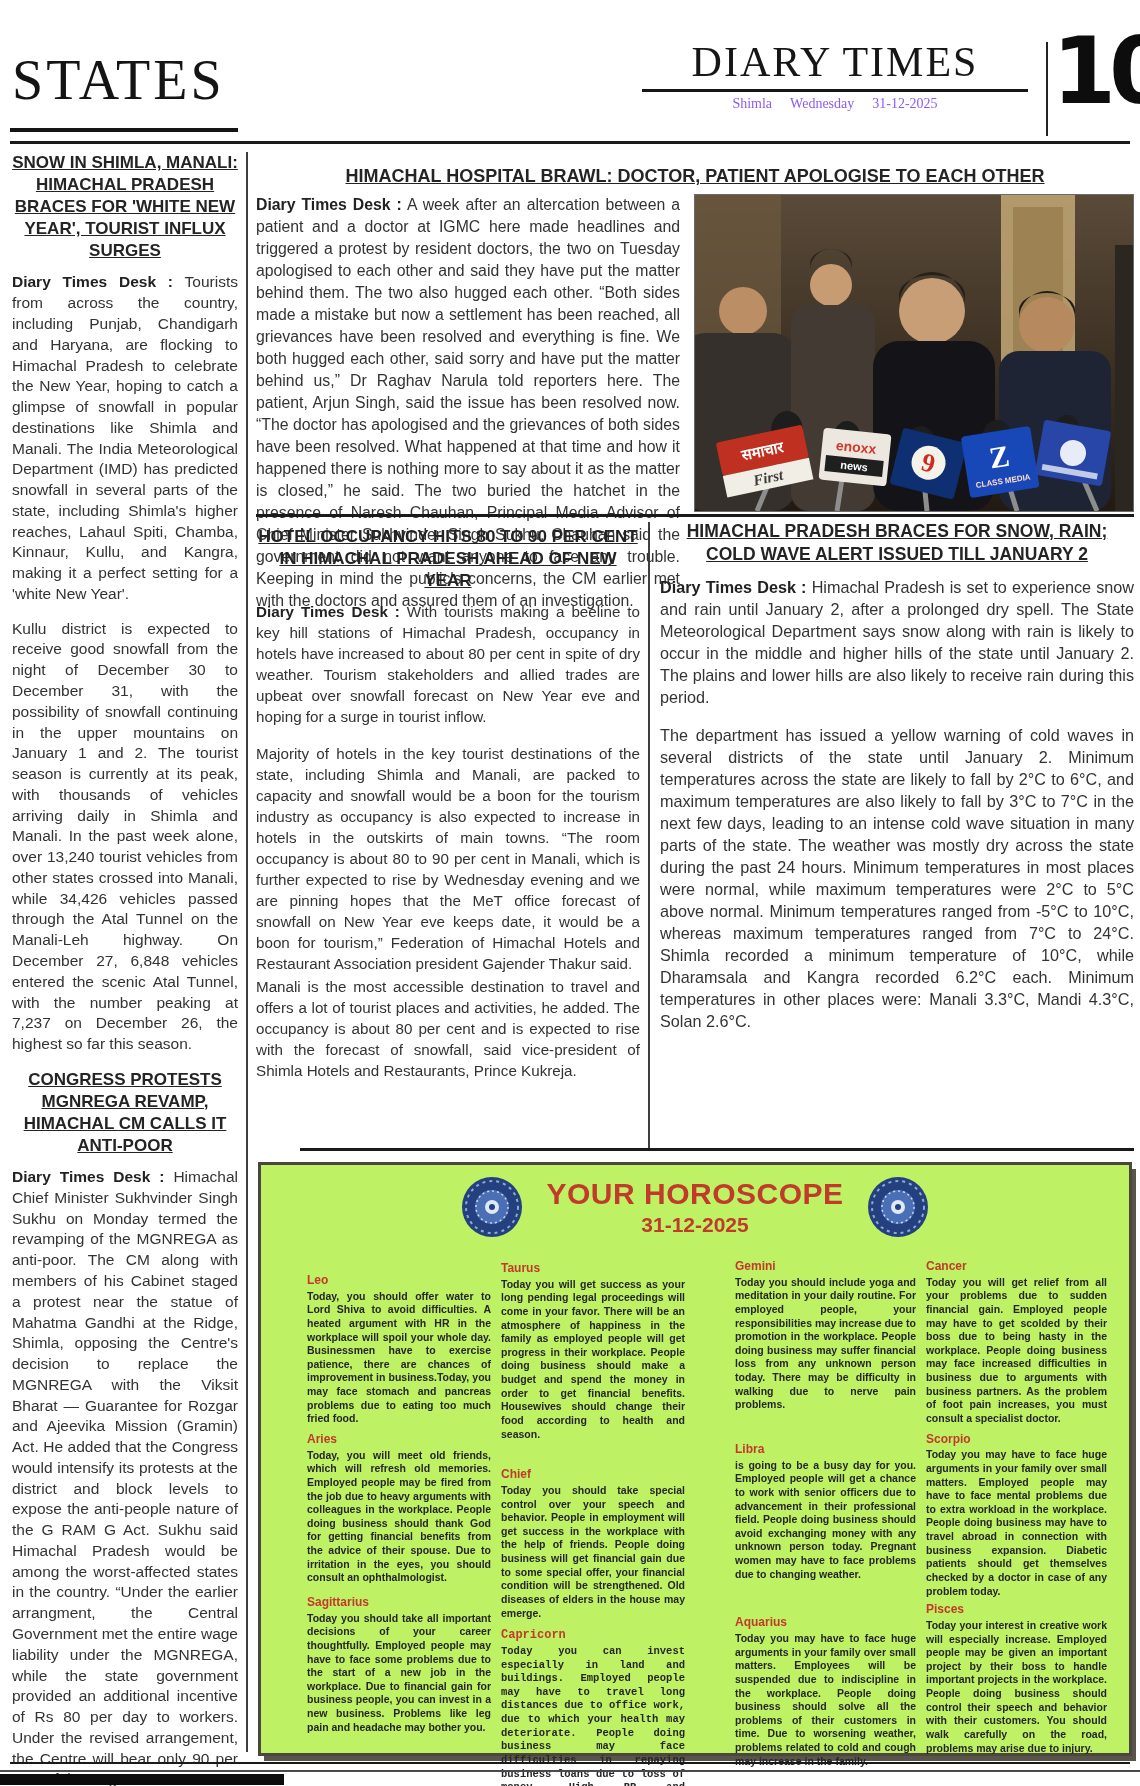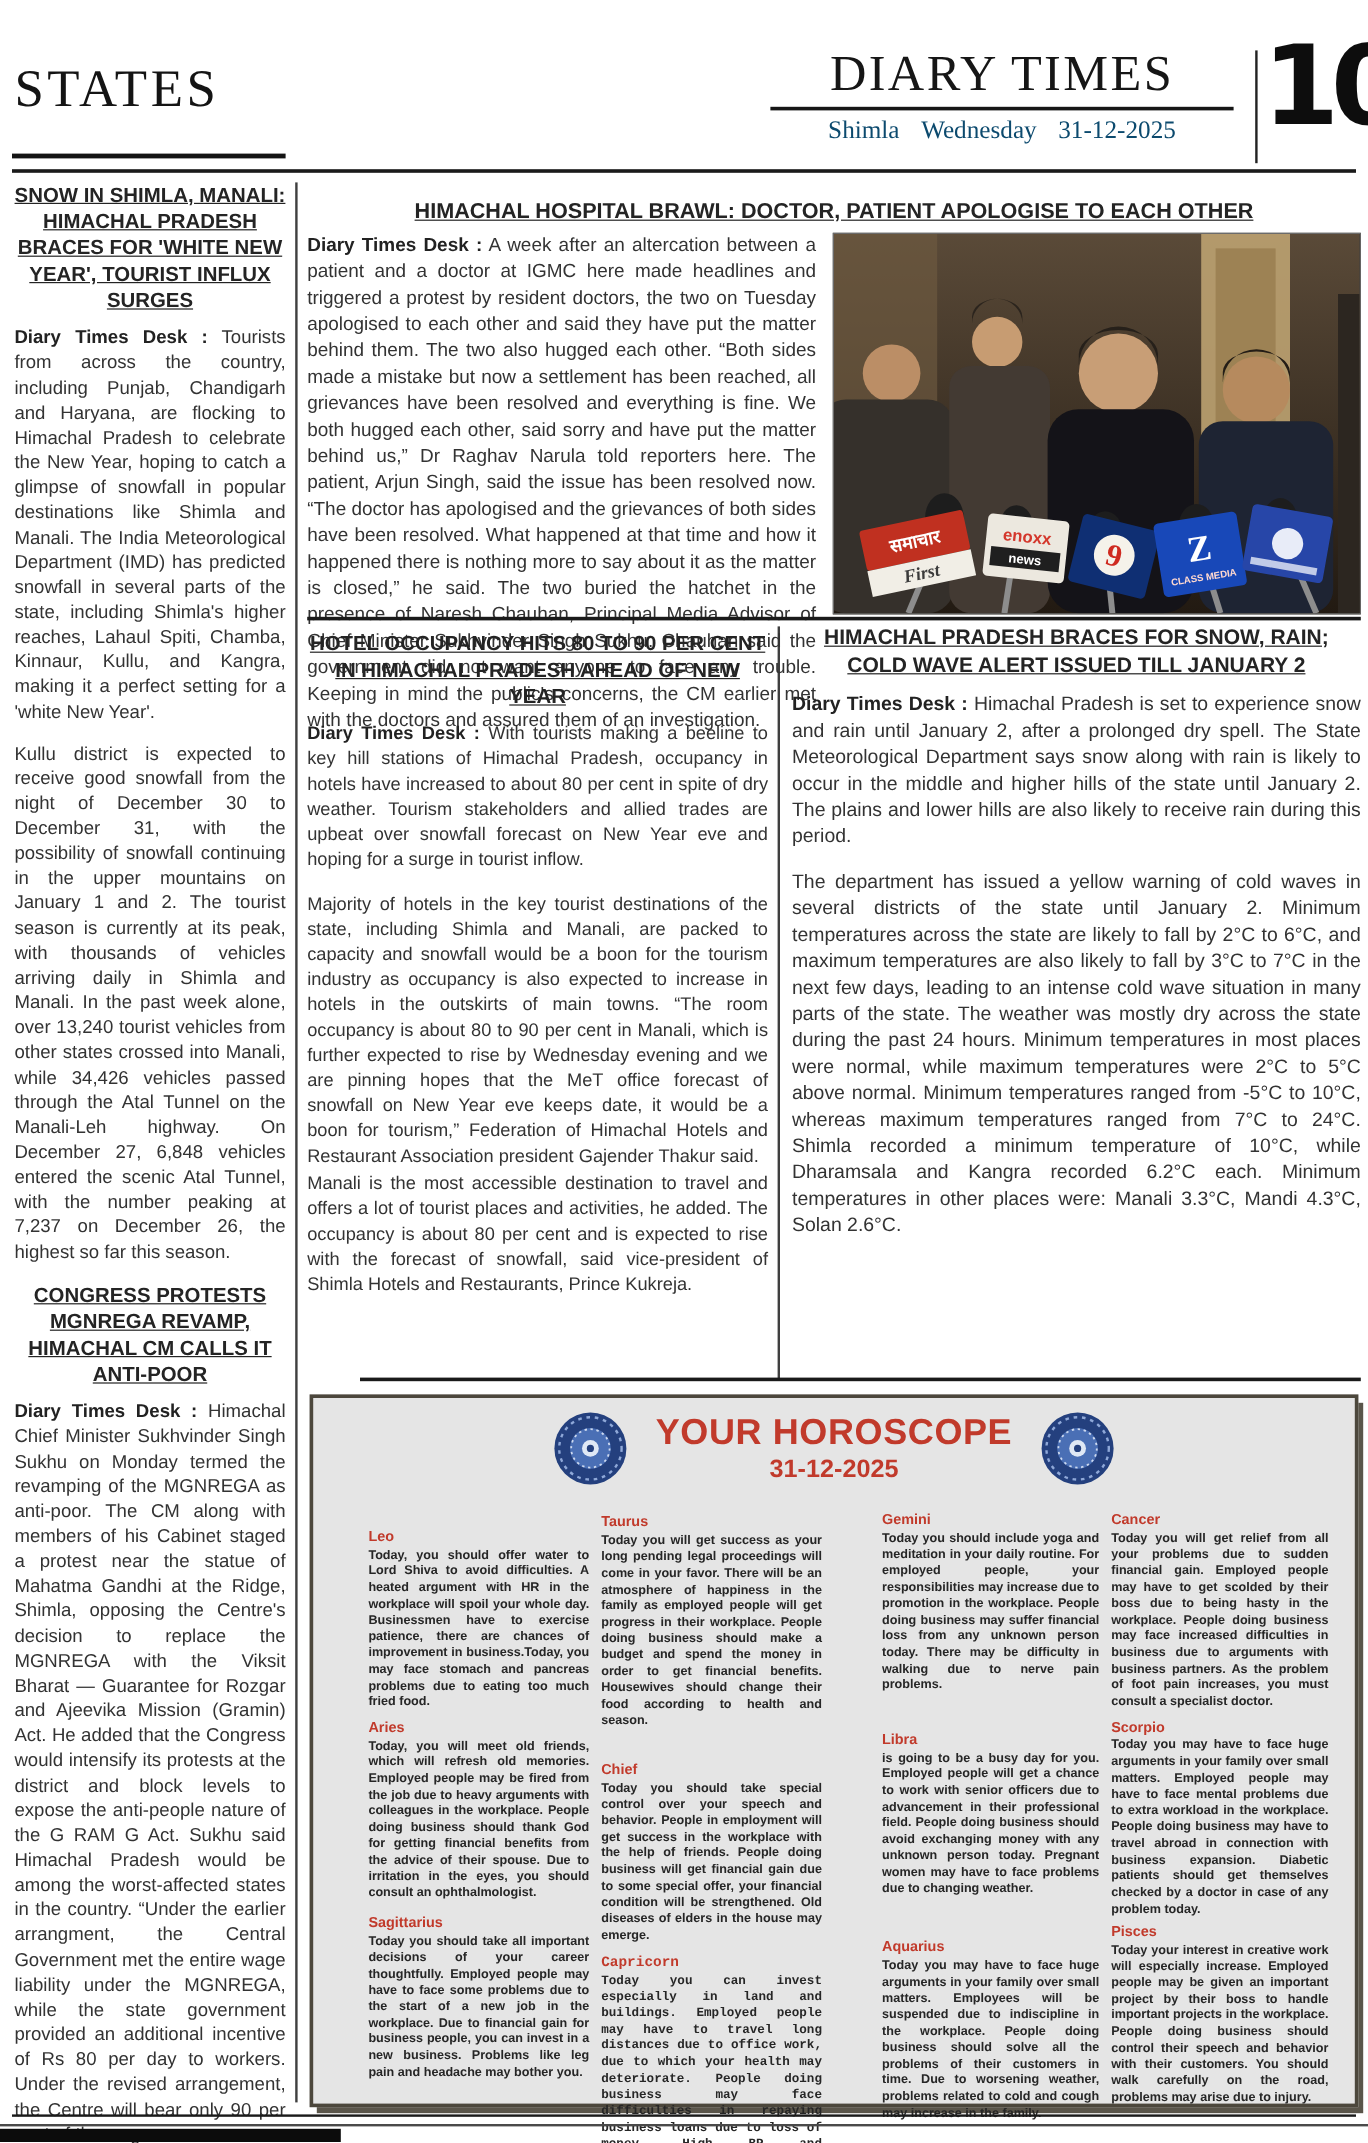--- a/index.html
+++ b/index.html
@@ -1,26 +1,26 @@
 <!DOCTYPE html>
 <html><head>
 <meta charset="utf-8">
 <style>
   html,body{margin:0;padding:0;background:#e9e9e9;}
   .page{position:relative;width:1140px;height:1786px;background:#ffffff;overflow:hidden;
         font-family:"Liberation Sans",sans-serif;color:#2e2e2e;}
   .rule{position:absolute;background:#1a1a1a;}
   
   .states-title{position:absolute;left:12px;top:52px;font-family:"Liberation Serif",serif;
-     font-size:44px;letter-spacing:3px;color:#141414;line-height:1;}
+     font-size:56px;letter-spacing:3px;color:#141414;line-height:1;}
   .states-rule{position:absolute;left:10px;top:128px;width:228px;height:4px;background:#141414;}
   .mast-right{position:absolute;left:630px;top:40px;width:410px;text-align:center;}
   .paper-name{font-family:"Liberation Serif",serif;font-size:42px;letter-spacing:2px;color:#161616;line-height:1.05;}
   .mast-rule{margin:5px auto 4px auto;width:386px;height:3px;background:#161616;}
-  .dateline{font-family:"Liberation Serif",serif;font-size:21px;color:#0c4a6e;}
+  .dateline{font-family:"Liberation Serif",serif;font-size:14px;color:#8b5cf6;}
   .dateline span{margin:0 9px;}
   .mast-vline{position:absolute;left:1046px;top:42px;width:2px;height:94px;background:#222;}
   .page-num{position:absolute;left:1052px;top:26px;font-family:"DejaVu Sans",sans-serif;
      font-size:92px;font-weight:900;letter-spacing:-7px;color:#0d0d0d;line-height:1;}
   
   .vdiv{position:absolute;width:2px;background:#3f3f3f;}
   .art-head{font-weight:bold;text-align:center;color:#242424;margin:0 0 10px 0;line-height:1.3;text-decoration:underline;}
   .body-p{margin:0 0 14px 0;text-align:justify;color:#333;}
   .byline{font-weight:bold;color:#222;}
   .left-col{position:absolute;left:12px;top:152px;width:226px;}
@@ -32,21 +32,21 @@
   .hosp-body{width:426px;margin-right:14px;font-size:15.8px;line-height:1.39;text-align:justify;color:#333;}
   .photo{width:438px;height:316px;border:1px solid #6b6b6b;background:#2a241d;flex:none;}
   .hotel-col{position:absolute;left:256px;top:526px;width:384px;}
   .hotel-col .art-head{font-size:17px;}
   .hotel-col .body-p{font-size:15.2px;line-height:1.38;margin-bottom:16px;}
   .weather-col{position:absolute;left:660px;top:520px;width:474px;}
   .weather-col .art-head{font-size:17.5px;}
   .weather-col .body-p{font-size:16.2px;line-height:1.36;margin-bottom:16px;}
   
   .horoscope-box{position:absolute;left:258px;top:1162px;width:868px;height:588px;
-     border:3px solid #4c473c;background:#e5e5e5;box-shadow:5px 6px 0 -1px #5a554a;}
+     border:3px solid #4c473c;background:#bef264;box-shadow:5px 6px 0 -1px #5a554a;}
   .horo-header{display:flex;justify-content:center;align-items:center;gap:22px;padding-top:10px;}
   .horo-titles{text-align:center;}
   .horo-title{font-size:30px;font-weight:800;color:#C13A2B;letter-spacing:0.5px;line-height:1.1;}
   .horo-date{font-size:21px;font-weight:800;color:#C13A2B;margin-top:3px;}
   .horo-grid{display:flex;padding:6px 0 0 46px;}
   .horo-col{flex:none;}
   .hc-a{width:184px;margin-right:10px;}
   .hc-b{width:184px;margin-right:50px;}
   .hc-c{width:181px;margin-right:10px;}
   .hc-d{width:181px;}

